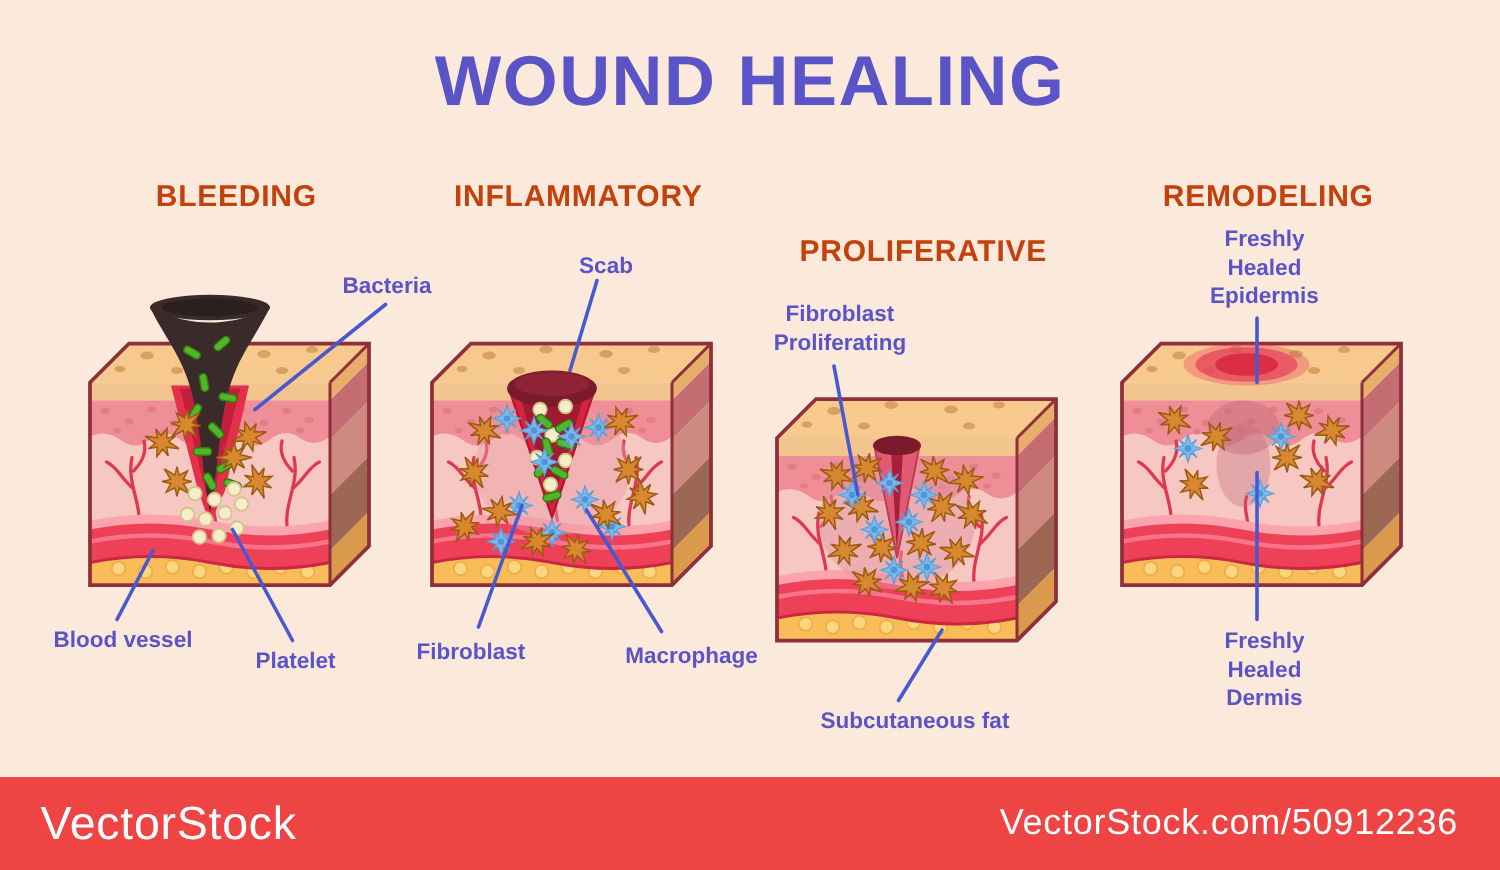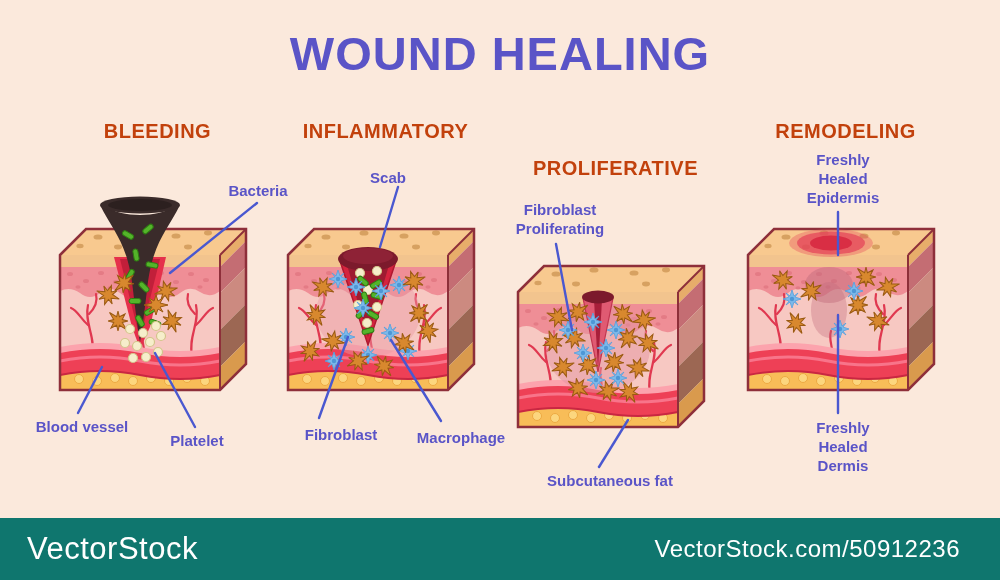--- a/index.html
+++ b/index.html
@@ -25,23 +25,23 @@
     letter-spacing:.5px; color:#c2410c; white-space:nowrap;
   }
   .lbl {
     position:absolute; color:#5a54c7; font-size:15px; font-weight:bold;
     text-align:center; line-height:19px; transform:translateX(-50%);
     white-space:nowrap;
   }
   .lbl.wrap { white-space:normal; }
   .watermark-bar {
     position:absolute; left:0; top:518px; width:1000px; height:62px;
-    background:#0f766e; color:#fff;
+    background:#ef4444; color:#fff;
     display:flex; align-items:center; justify-content:space-between;
-    padding:0 40px 0 27px;
+    padding:0 28px 0 27px;
   }
   .wm-brand { font-size:31px; letter-spacing:.5px; }
   .wm-url   { font-size:24px; letter-spacing:.5px;margin-left:45px; }
 </style>
 </head>
 <body>
 
 <svg width="0" height="0" style="position:absolute" aria-hidden="true">
   <defs>
     <g id="blk">
@@ -248,22 +248,22 @@
       <use href="#fibro" transform="translate(116,251) rotate(55)"></use>
       <use href="#fibro" transform="translate(160,216) rotate(80)"></use>
       <use href="#fibro" transform="translate(42,236) rotate(-60)"></use>
     </g>
     <g stroke="#4a58d0" stroke-width="2.4" stroke-linecap="round">
       <line x1="130" y1="72" x2="112" y2="132"></line>
       <line x1="80" y1="222" x2="51" y2="303"></line>
       <line x1="123" y1="225" x2="173" y2="306"></line>
     </g>
   </svg>
-  <div class="lbl" style="left:120px; top:53px;text-align:right;">Scab</div>
-  <div class="lbl" style="left:46px;  top:310px;margin-left:27px;">Fibroblast</div>
+  <div class="lbl" style="left:136px; top:53px;text-align:right;">Scab</div>
+  <div class="lbl" style="left:46px;  top:310px;">Fibroblast</div>
   <div class="lbl" style="left:185px; top:313px;padding-left:16px;">Macrophage</div>
 </div>
 
 <div class="stage" id="stage-3">
   <div class="stage-heading">PROLIFERATIVE</div>
   <svg class="scene" width="235" height="405" viewBox="0 0 235 405">
     <use href="#blk"></use>
     <ellipse cx="100" cy="196" rx="52" ry="45" fill="#e493a0" opacity=".5"></ellipse>
     <g>
       <polygon points="85,146 115,146 100,220" fill="#e05a72" stroke="#c23550" stroke-width="1.2"></polygon>

